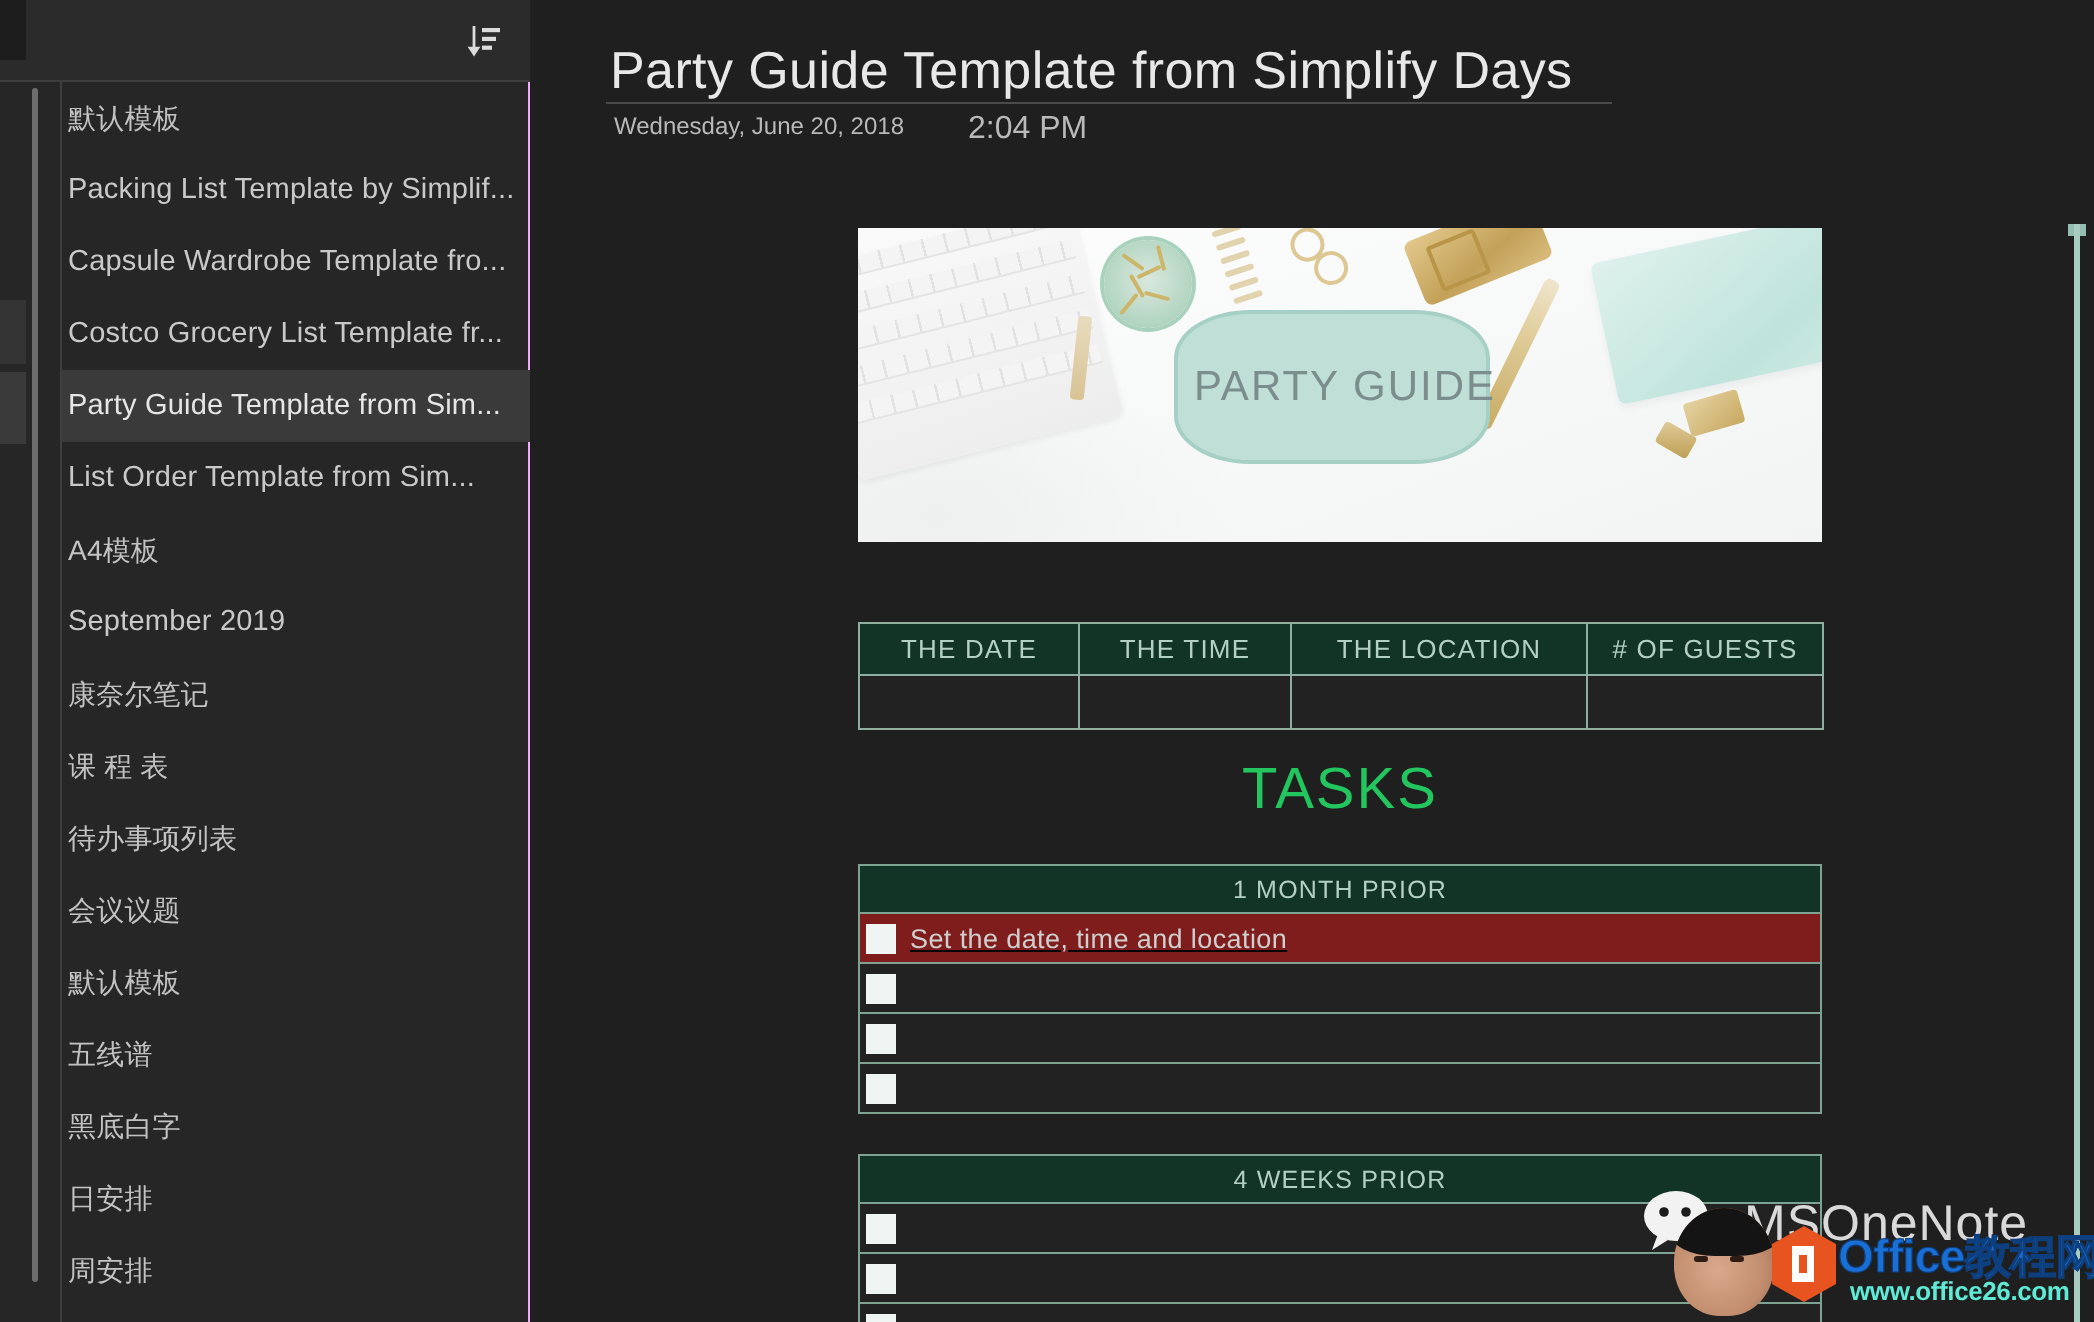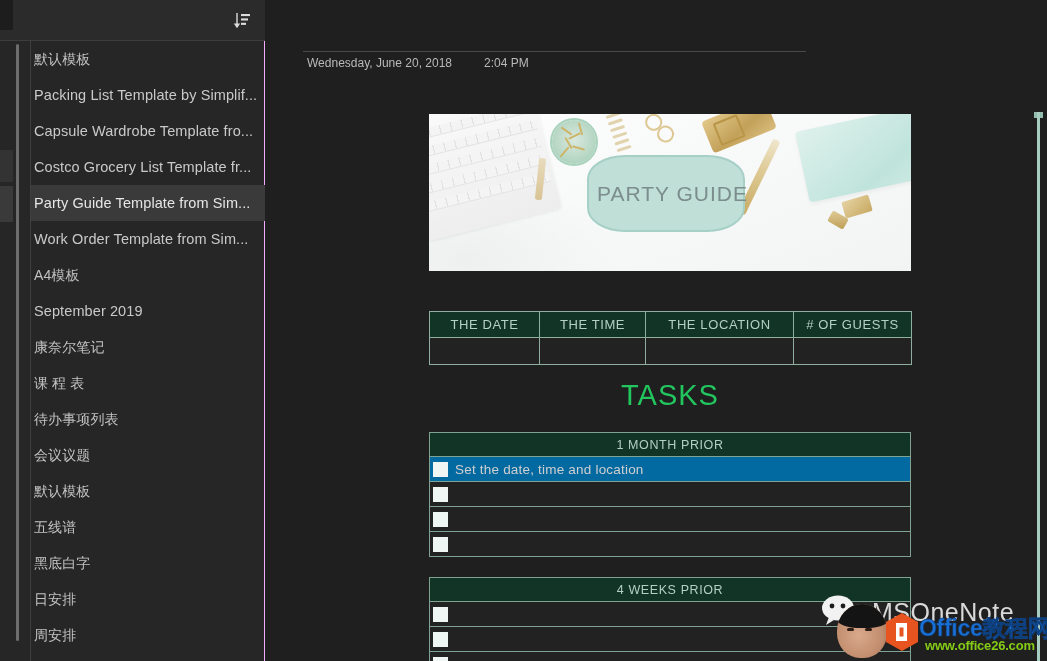--- a/index.html
+++ b/index.html
@@ -140,21 +140,21 @@
   #page-date {
     position: absolute;
     left: 41px; top: 56px;
     font-size: 12px;
     color: #b9b9b9;
     white-space: nowrap;
   }
   #page-time {
     position: absolute;
     left: 218px; top: 56px;
-    font-size: 12px;
+    font-size: 16px;
     color: #b9b9b9;
     white-space: nowrap;
   }
 
   
   #banner {
     position: absolute;
     left: 163px; top: 114px;
     width: 482px;
     height: 157px;
@@ -374,21 +374,21 @@
     border: 1px solid #7fa393;
     white-space: nowrap;
   }
   .task-table .task-row td {
     height: 25px;
     border: 1px solid #7fa393;
     background: #222222;
     padding: 0;
     vertical-align: middle;
   }
-  .task-row.filled td { background: #0369a1; }
+  .task-row.filled td { background: #7f1d1d; text-decoration: underline; }
 
   .task-cell {
     display: flex;
     align-items: center;
     height: 23px;
   }
   .cbox {
     width: 15px; height: 15px;
     background: #eef5f2;
     margin-left: 3px;
@@ -479,21 +479,21 @@
     -webkit-text-stroke: 0.6px #0d3f7e;
     white-space: nowrap;
     letter-spacing: -0.3px;
   }
   #wm-office-text .cn { color: #1a6fd4; }
   #wm-url {
     position: absolute;
     left: 110px; top: 50px;
     font-size: 13px;
     font-weight: bold;
-    color: #84cc16;
+    color: #5eead4;
     white-space: nowrap;
     letter-spacing: -0.2px;
   }
 </style>
 </head>
 <body>
 
 <div id="app">
 
   <div id="sidebar">
@@ -517,37 +517,38 @@
     <div id="sidebar-divider"></div>
     <div id="sidebar-scroll-track"></div>
     <div id="sidebar-scroll-thumb"></div>
 
     <ul id="nav-list">
         <li class="nav-item cjk"><span>默认模板</span></li>
         <li class="nav-item"><span>Packing List Template by Simplif...</span></li>
         <li class="nav-item"><span>Capsule Wardrobe Template fro...</span></li>
         <li class="nav-item"><span>Costco Grocery List Template fr...</span></li>
         <li class="nav-item selected"><span>Party Guide Template from Sim...</span></li>
-        <li class="nav-item"><span>Work Order Template from Sim...</span></li>
+        <li class="nav-item"><span>List Order Template from Sim...</span></li>
         <li class="nav-item cjk"><span>A4模板</span></li>
         <li class="nav-item"><span>September 2019</span></li>
         <li class="nav-item cjk"><span>康奈尔笔记</span></li>
         <li class="nav-item cjk"><span>课 程 表</span></li>
         <li class="nav-item cjk"><span>待办事项列表</span></li>
         <li class="nav-item cjk"><span>会议议题</span></li>
         <li class="nav-item cjk"><span>默认模板</span></li>
         <li class="nav-item cjk"><span>五线谱</span></li>
         <li class="nav-item cjk"><span>黑底白字</span></li>
         <li class="nav-item cjk"><span>日安排</span></li>
         <li class="nav-item cjk"><span>周安排</span></li>
       </ul>
   </div>
 
   <div id="main">
 
+    <div id="page-title">Party Guide Template from Simplify Days</div>
     <div id="title-underline"></div>
     <div id="page-date">Wednesday, June 20, 2018</div>
     <div id="page-time">2:04 PM</div>
 
     <div id="banner">
       <div id="banner-surface"></div>
 
       <div id="kb">
         <div class="kbrow" style="top:12px;"></div>
         <div class="kbrow" style="top:30px;"></div>

